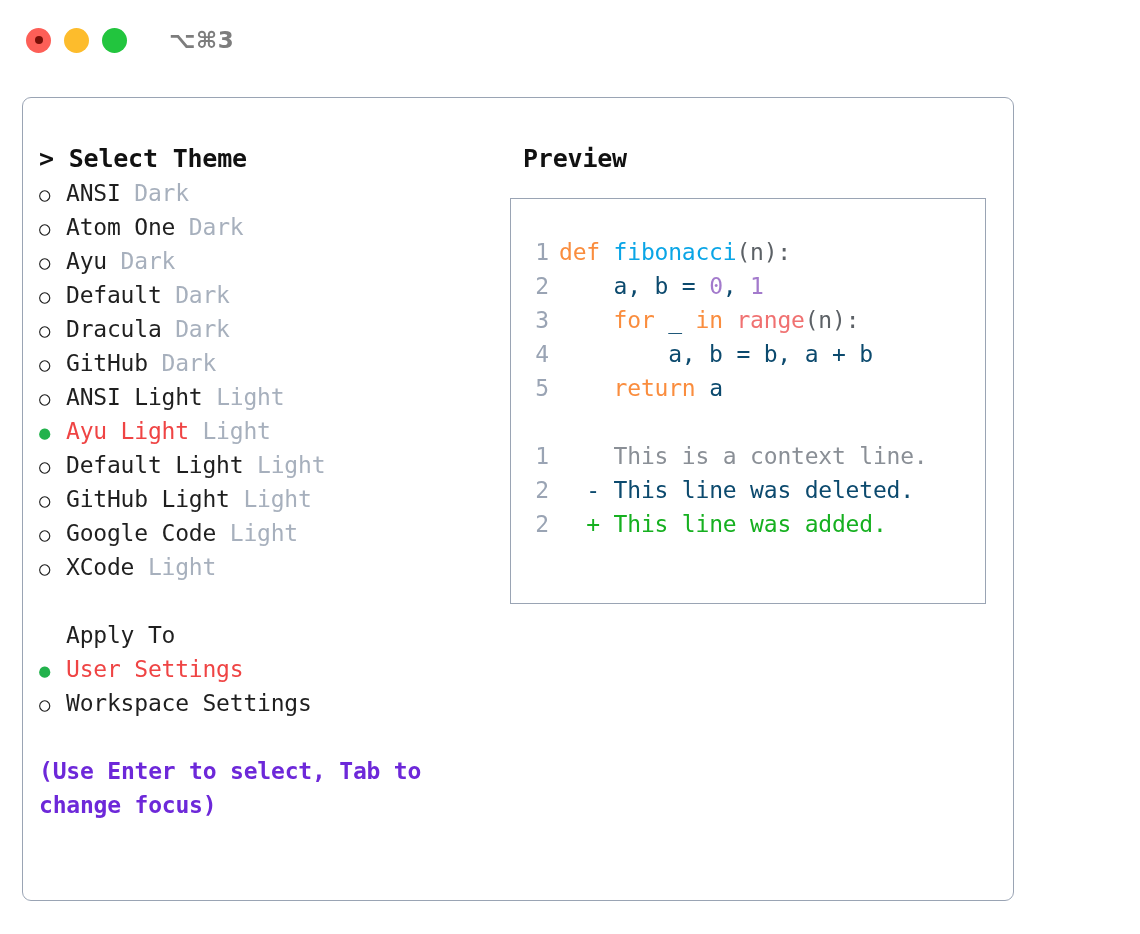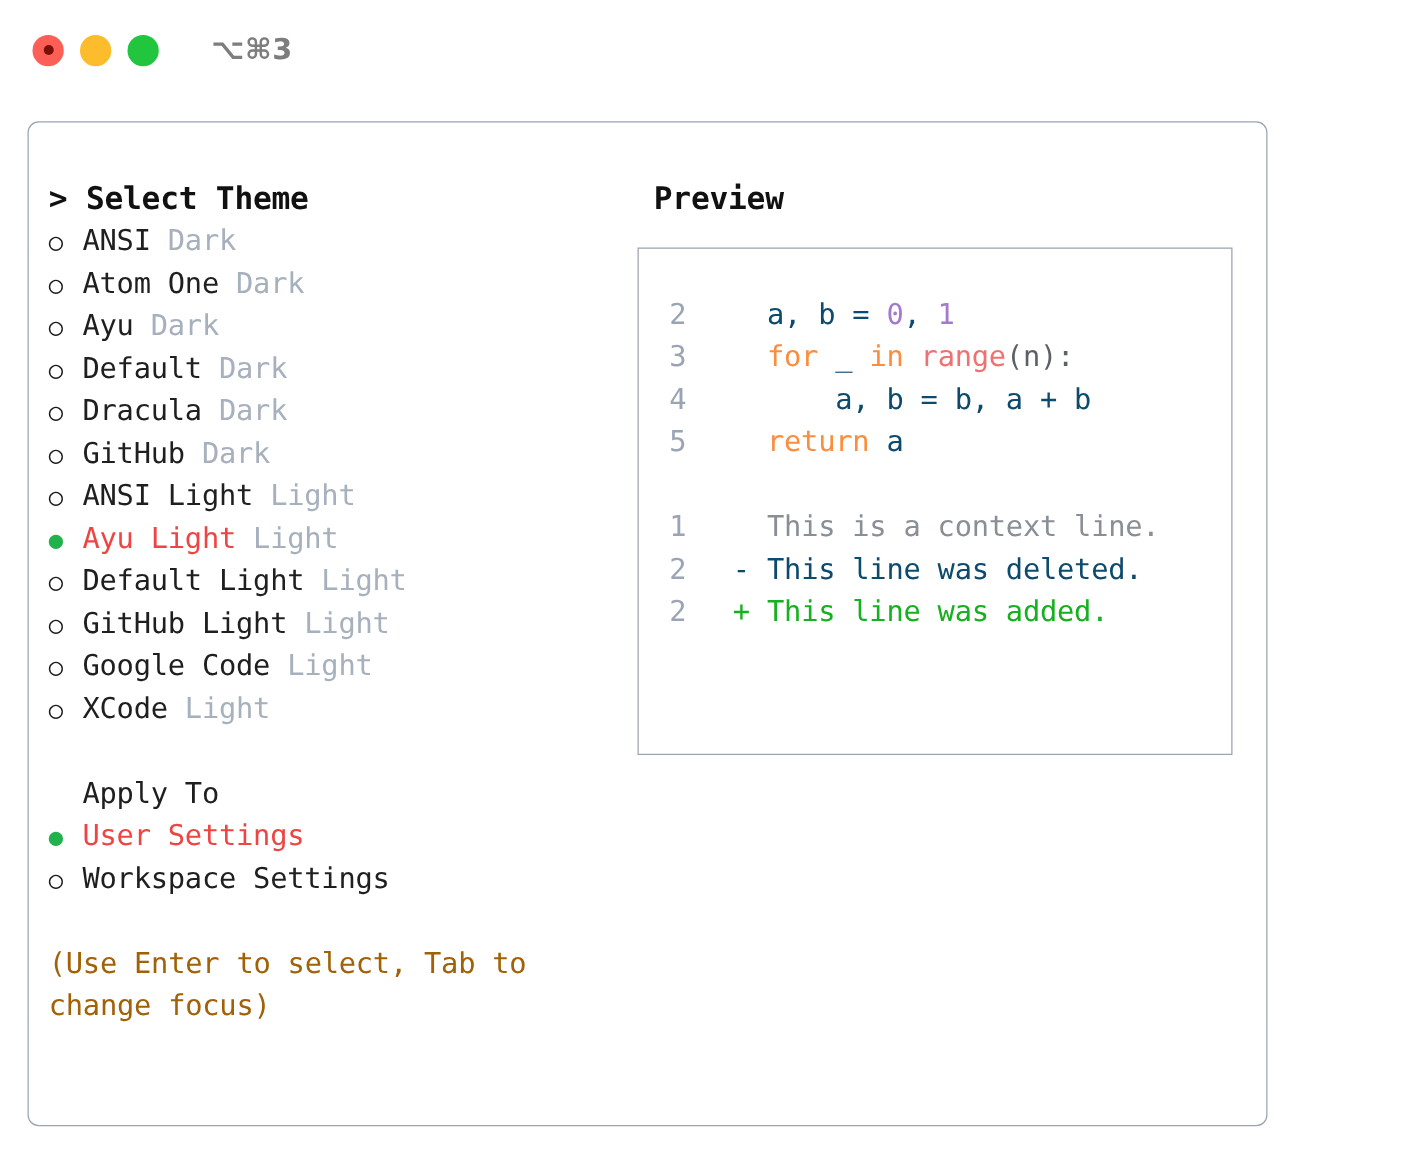--- a/index.html
+++ b/index.html
@@ -138,22 +138,23 @@
   .group-heading .marker { color: transparent; }
 
   .spacer-sm { height: 34px; }
   .spacer-md { height: 34px; }
 
   .hint {
     margin-top: 0px;
     width: 404px;
     font-size: 23px;
     line-height: 34px;
-    color: #a16207;
-    letter-spacing: -0.2px;
+    color: #6d28d9;
+    letter-spacing: -0.2px;
+    font-weight: bold;
   }
 
   
   .preview-title {
     font-size: 25px;
     font-weight: bold;
     color: #111111;
     line-height: 34px;
     letter-spacing: -0.2px;
     margin-left: 16px;
@@ -246,20 +247,21 @@
           <div class="spacer-md"></div>
 
           <div class="hint">(Use Enter to select, Tab to change focus)</div>
         </div>
 
         <div class="col-right">
           <div class="preview-title">Preview</div>
 
           <div class="preview-box">
             <div id="code-block">
+                <div class="code-line"><span class="ln">1</span><span class="tok-kw">def </span><span class="tok-fn">fibonacci</span><span class="tok-punc">(n):</span></div>
                 <div class="code-line"><span class="ln">2</span><span class="tok-txt">    a, b = </span><span class="tok-num">0</span><span class="tok-txt">, </span><span class="tok-num">1</span></div>
                 <div class="code-line"><span class="ln">3</span><span class="tok-txt">    </span><span class="tok-kw">for</span><span class="tok-txt"> _ </span><span class="tok-kw">in</span><span class="tok-txt"> </span><span class="tok-call">range</span><span class="tok-punc">(n):</span></div>
                 <div class="code-line"><span class="ln">4</span><span class="tok-txt">        a, b = b, a + b</span></div>
                 <div class="code-line"><span class="ln">5</span><span class="tok-txt">    </span><span class="tok-kw">return</span><span class="tok-txt"> a</span></div>
               </div>
             <div class="gap-line"></div>
             <div id="diff-block">
                 <div class="code-line"><span class="ln">1</span><span class="diff-ctx">  <span> </span> <span>This is a context line.</span></span></div>
                 <div class="code-line"><span class="ln">2</span><span class="diff-del">  <span>-</span> <span>This line was deleted.</span></span></div>
                 <div class="code-line"><span class="ln">2</span><span class="diff-add">  <span>+</span> <span>This line was added.</span></span></div>

